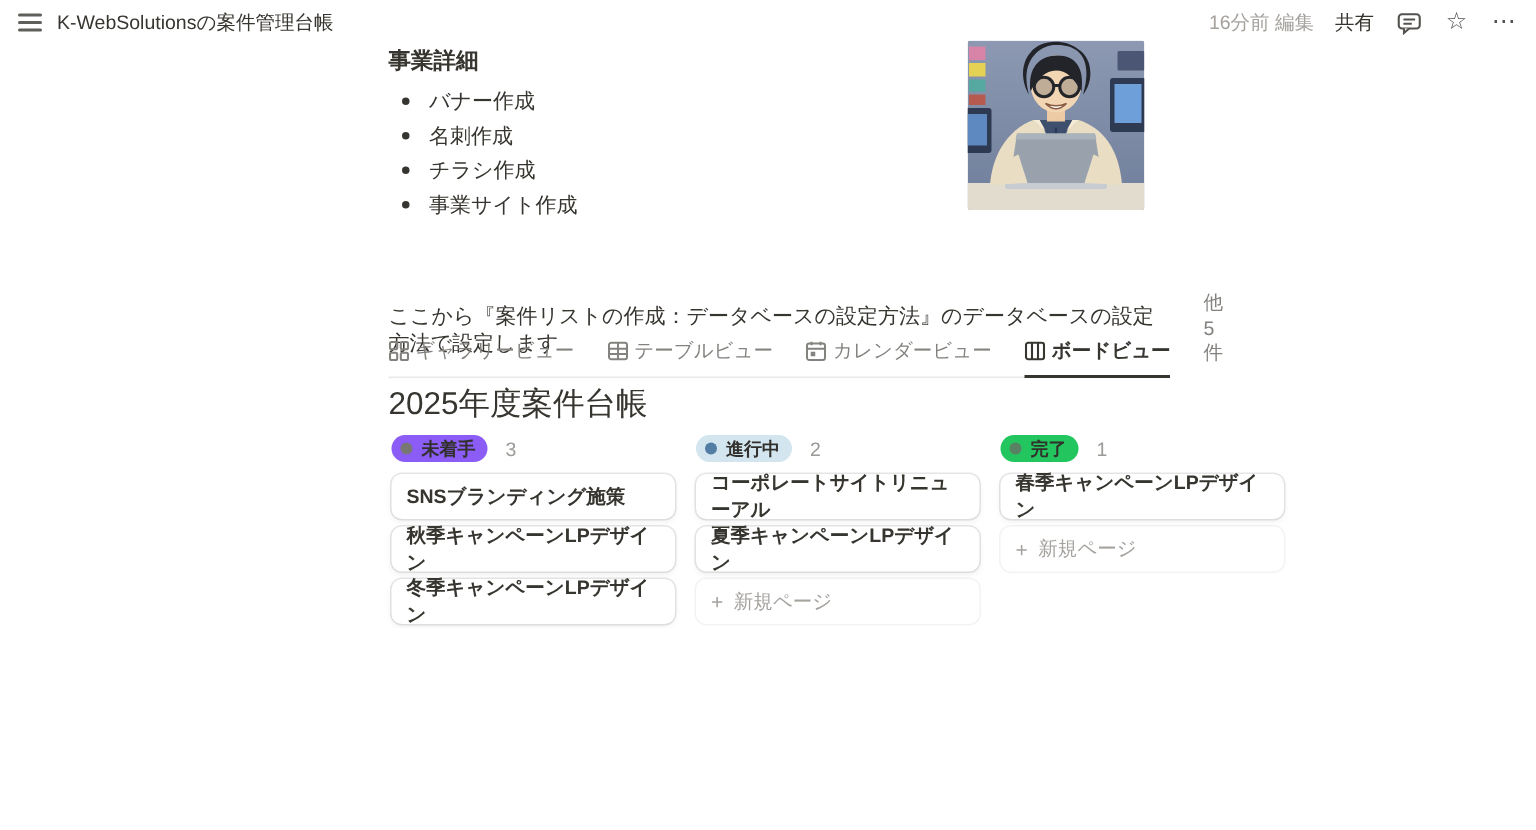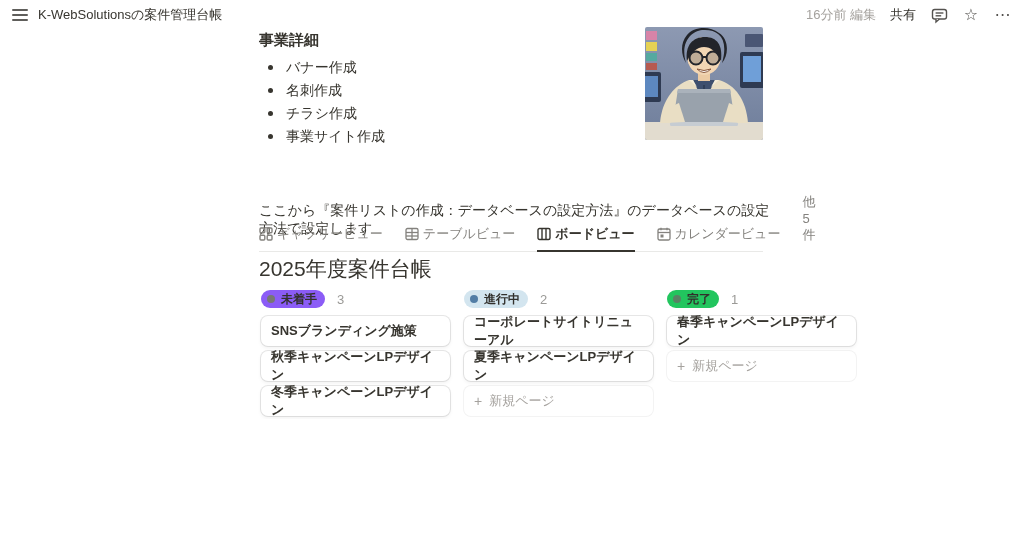--- a/index.html
+++ b/index.html
@@ -192,38 +192,38 @@
     </div>
     <div class="tab">
       <svg width="14" height="14" viewBox="0 0 14 14" fill="none" stroke="#84827e" stroke-width="1.3">
         <rect x="1" y="1.5" width="12" height="11" rx="1.5"></rect>
         <line x1="1" y1="5.5" x2="13" y2="5.5"></line>
           <line x1="1" y1="9" x2="13" y2="9"></line>
         <line x1="7" y1="1.5" x2="7" y2="12.5"></line>
       </svg>
       <span>テーブルビュー</span>
     </div>
-    <div class="tab active">
-      <svg width="14" height="14" viewBox="0 0 14 14" fill="none" stroke="#37352f" stroke-width="1.4">
-        <rect x="1" y="1.5" width="12" height="11" rx="1.5"></rect>
-        <line x1="5" y1="1.5" x2="5" y2="12.5"></line>
-          <line x1="9" y1="1.5" x2="9" y2="12.5"></line>
-      </svg>
-      <span>ボードビュー</span>
-    </div>
     <div class="tab">
       <svg width="14" height="14" viewBox="0 0 14 14" fill="none" stroke="#84827e" stroke-width="1.3">
         <rect x="1" y="2" width="12" height="11" rx="1.5"></rect>
         <line x1="1" y1="5.5" x2="13" y2="5.5"></line>
         <line x1="4" y1="0.8" x2="4" y2="3.2"></line>
           <line x1="10" y1="0.8" x2="10" y2="3.2"></line>
         <rect x="3.5" y="7.5" width="3" height="3" fill="#84827e" stroke="none"></rect>
       </svg>
       <span>カレンダービュー</span>
     </div>
+    <div class="tab active">
+      <svg width="14" height="14" viewBox="0 0 14 14" fill="none" stroke="#37352f" stroke-width="1.4">
+        <rect x="1" y="1.5" width="12" height="11" rx="1.5"></rect>
+        <line x1="5" y1="1.5" x2="5" y2="12.5"></line>
+          <line x1="9" y1="1.5" x2="9" y2="12.5"></line>
+      </svg>
+      <span>ボードビュー</span>
+    </div>
     <div class="tab-more">他5件</div>
   </div>
 
   <h2 class="board-title">2025年度案件台帳</h2>
 
   <div class="board">
 
     <div class="col">
       <div class="col-head">
         <span class="status-badge" style="background:#8b5cf6">

